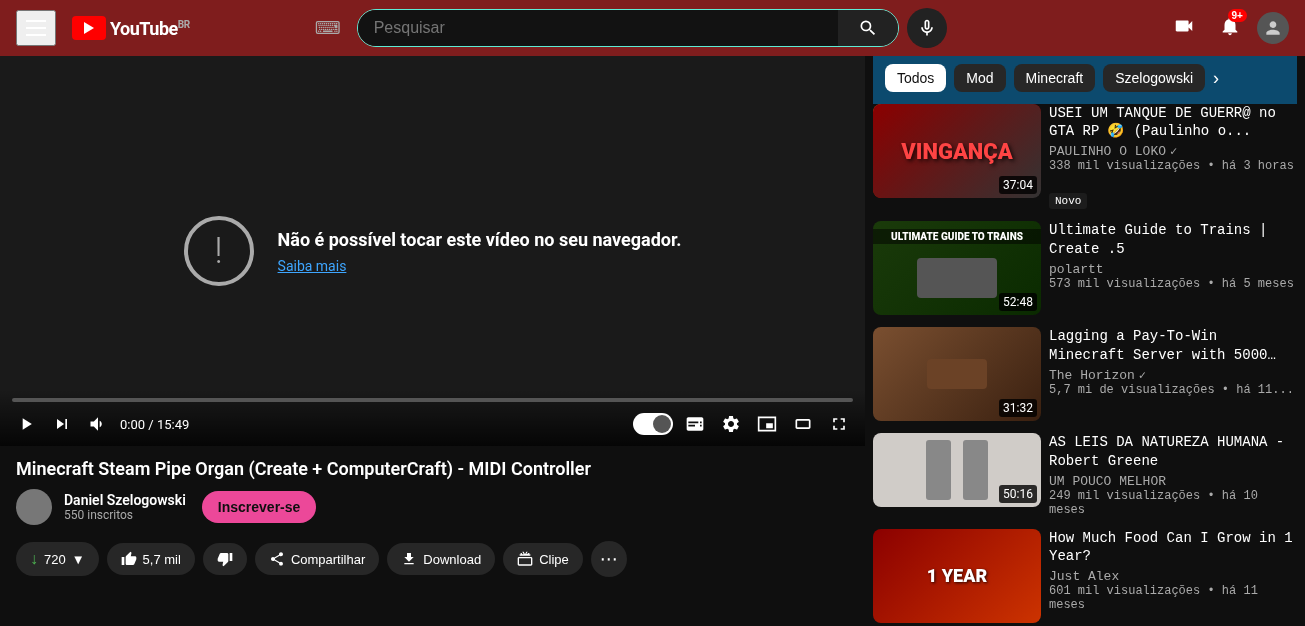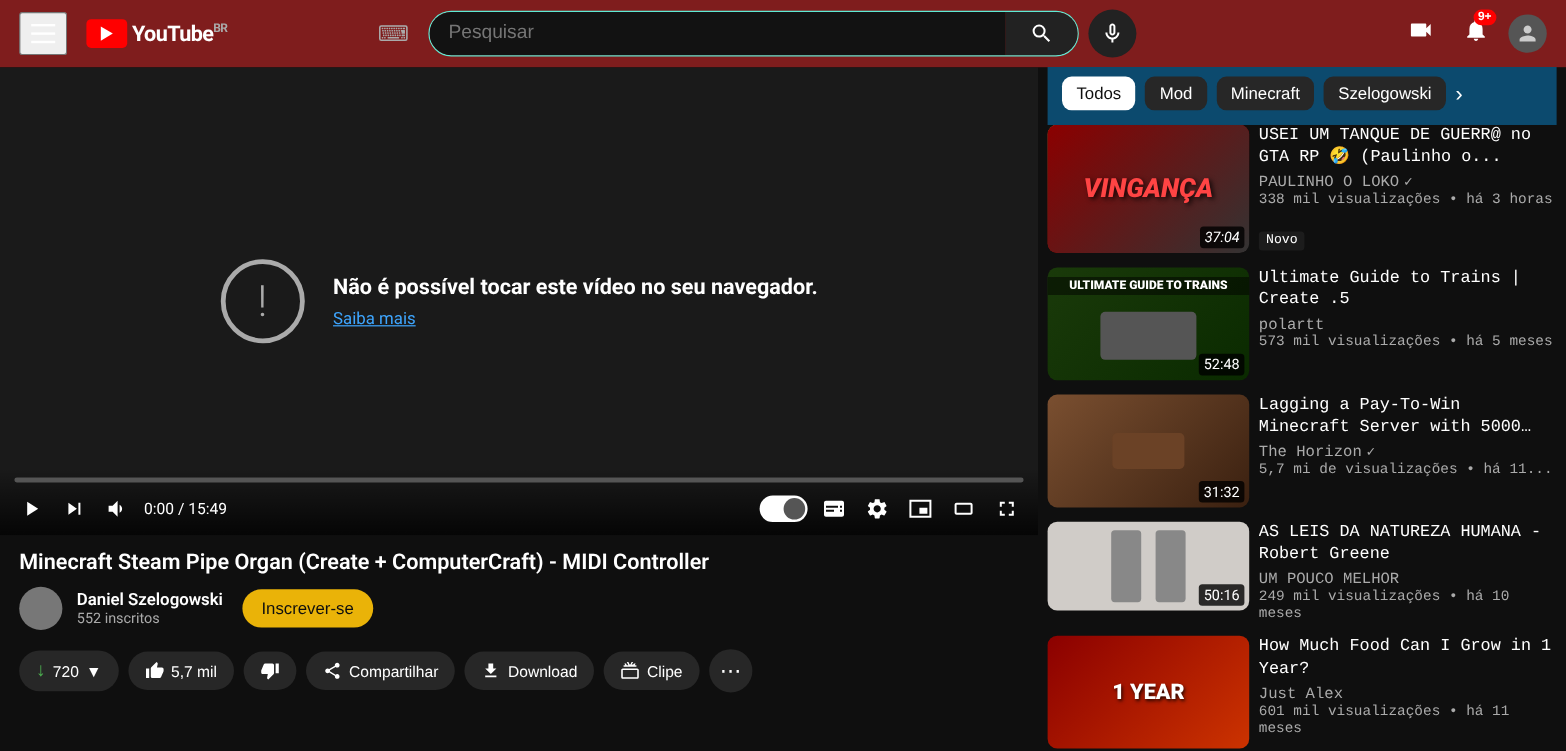--- a/index.html
+++ b/index.html
@@ -52,21 +52,21 @@
     .toggle-btn { background: #fff; border-radius: 12px; width: 40px; height: 22px; position: relative; cursor: pointer; border: none; display: flex; align-items: center; padding: 2px; }
     .toggle-knob { width: 18px; height: 18px; border-radius: 50%; background: #555; margin-left: auto; }
 
     
     .video-info { padding: 12px 16px 8px; flex-shrink: 0; }
     .video-title { font-size: 18px; font-weight: 600; color: #fff; margin-bottom: 10px; }
     .channel-row { display: flex; align-items: center; gap: 12px; }
     .channel-avatar { width: 36px; height: 36px; border-radius: 50%; background: #777; flex-shrink: 0; }
     .channel-name { font-size: 14px; font-weight: 600; }
     .channel-subs { font-size: 12px; color: #aaa; }
-    .subscribe-btn { background: #eab308; color: #0f0f0f; border: none; border-radius: 20px; padding: 8px 16px; font-size: 14px; font-weight: 400; cursor: pointer; margin-left: 4px; }
+    .subscribe-btn { background: #ec4899; color: #0f0f0f; border: none; border-radius: 20px; padding: 8px 16px; font-size: 14px; font-weight: 700; cursor: pointer; margin-left: 4px; }
 
     
     .action-row { display: flex; align-items: center; gap: 8px; padding: 8px 16px; flex-wrap: nowrap; }
     .action-btn { background: #272727; border: none; color: #fff; border-radius: 20px; padding: 8px 14px; font-size: 13px; cursor: pointer; display: flex; align-items: center; gap: 6px; white-space: nowrap; }
     .action-btn.quality { background: #272727; }
     .green-arrow { color: #4CAF50; font-size: 16px; }
     .action-more { background: #272727; border: none; color: #fff; border-radius: 50%; width: 36px; height: 36px; cursor: pointer; font-size: 18px; display: flex; align-items: center; justify-content: center; }
 
     
     .sidebar { width: 440px; overflow-y: auto; padding: 0 8px; flex-shrink: 0; }
@@ -216,21 +216,21 @@
         </div>
       </div>
     </div>
 
     <div class="video-info">
       <div class="video-title">Minecraft Steam Pipe Organ (Create + ComputerCraft) - MIDI Controller</div>
       <div class="channel-row">
         <div class="channel-avatar"></div>
         <div>
           <div class="channel-name">Daniel Szelogowski</div>
-          <div class="channel-subs">552 inscritos</div>
+          <div class="channel-subs">550 inscritos</div>
         </div>
         <button class="subscribe-btn">Inscrever-se</button>
       </div>
     </div>
 
     <div class="action-row">
       <button class="action-btn quality">
         <span class="green-arrow">↓</span>
         <span>720</span>
         <span>▼</span>
@@ -271,21 +271,21 @@
   <div class="sidebar">
     <div class="filter-row">
       <button class="chip active">Todos</button>
       <button class="chip">Mod</button>
       <button class="chip">Minecraft</button>
       <button class="chip">Szelogowski</button>
       <button class="chip-arrow">›</button>
     </div>
 
     <div class="rec-item">
-      <div class="rec-thumb thumb-1" style="border-radius:8px;width:168px;height:107px;flex-shrink:0;position:relative;display:flex;align-items:center;font-style:italic;">
+      <div class="rec-thumb thumb-1" style="border-radius:8px;width:168px;height:94px;flex-shrink:0;position:relative;display:flex;align-items:center;">
         <div style="display:flex;flex-direction:column;align-items:center;justify-content:center;height:100%;width:100%;background:linear-gradient(135deg,#8B0000,#333);border-radius:8px;overflow:hidden;">
           <div style="color:#ff4444;font-weight:900;font-size:22px;text-align:center;text-shadow:2px 2px 4px rgba(0,0,0,0.8);padding:4px;">VINGANÇA</div>
         </div>
         <span class="rec-duration">37:04</span>
       </div>
       <div class="rec-info">
         <div class="rec-title">USEI UM TANQUE DE GUERR@ no GTA RP 🤣 (Paulinho o...</div>
         <div class="rec-channel">
           PAULINHO O LOKO <span class="verified-icon">✓</span>
         </div>

